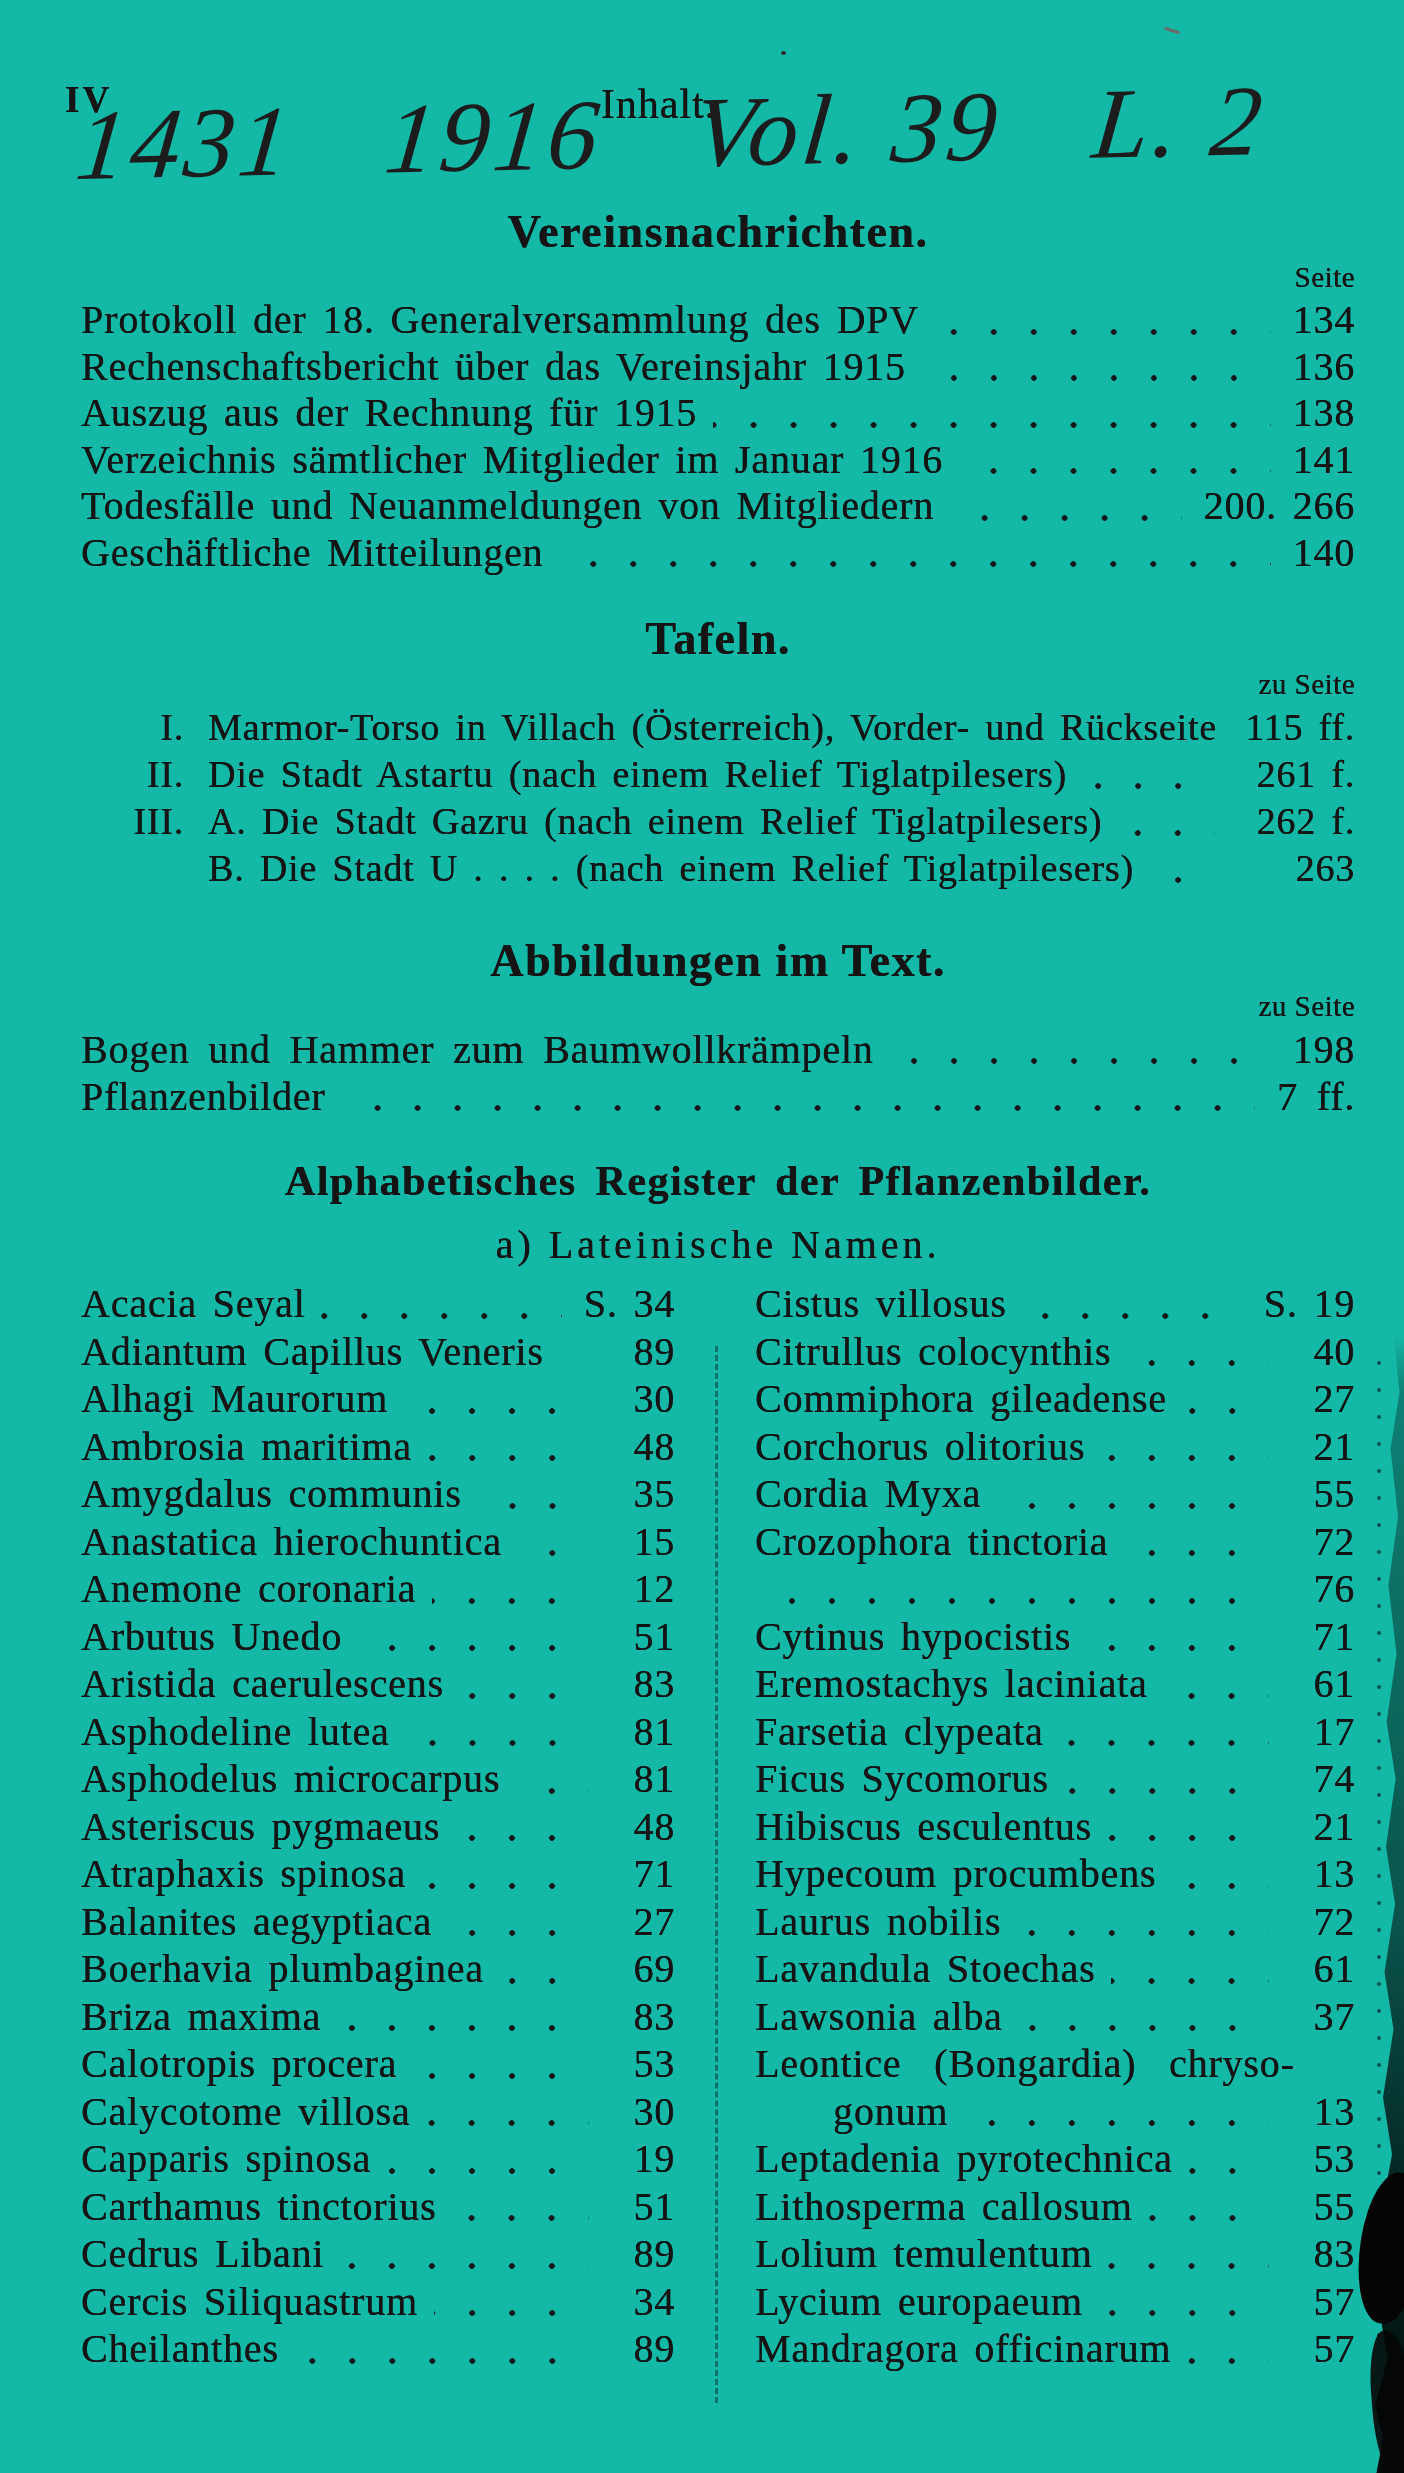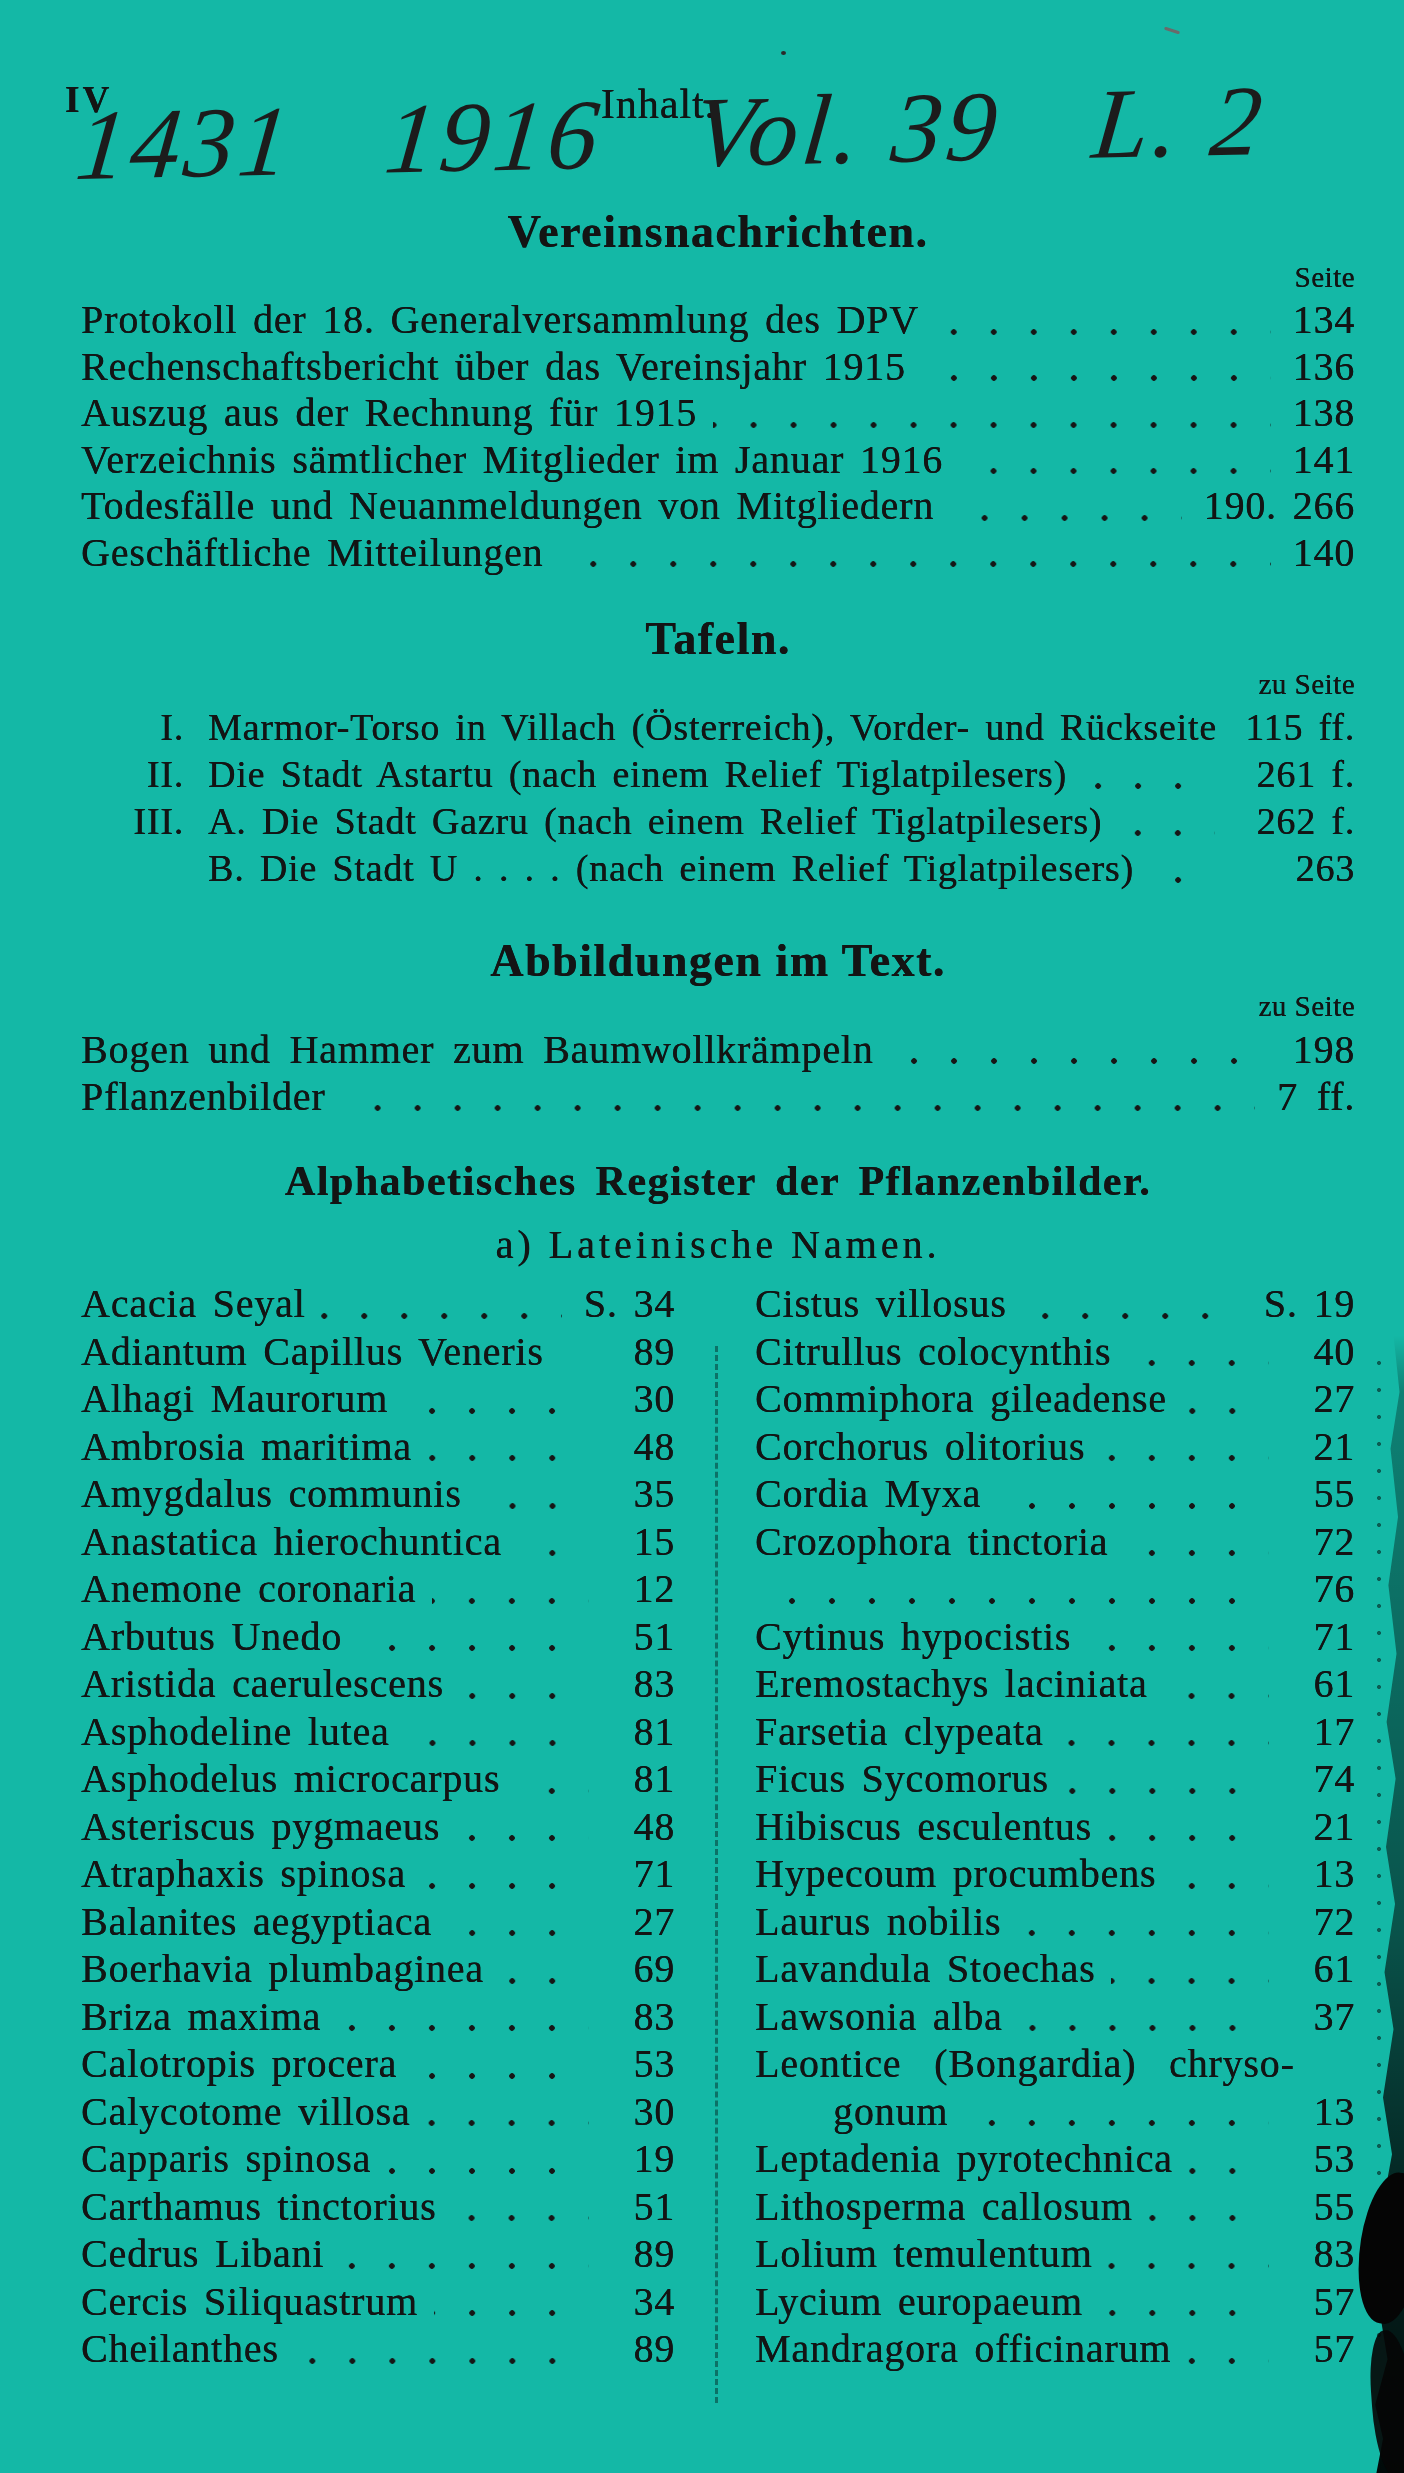--- a/index.html
+++ b/index.html
@@ -148,21 +148,21 @@
 
         <div class="row">
           <span class="name">Verzeichnis sämtlicher Mitglieder im Januar 1916</span>
           <span class="dots"></span>
           <span class="pg">141</span>
         </div>
 
         <div class="row">
           <span class="name">Todesfälle und Neuanmeldungen von Mitgliedern</span>
           <span class="dots"></span>
-          <span class="pg">190. 266</span>
+          <span class="pg">200. 266</span>
         </div>
 
         <div class="row">
           <span class="name">Geschäftliche Mitteilungen</span>
           <span class="dots"></span>
           <span class="pg">140</span>
         </div>
       </div>
   </div>
 

